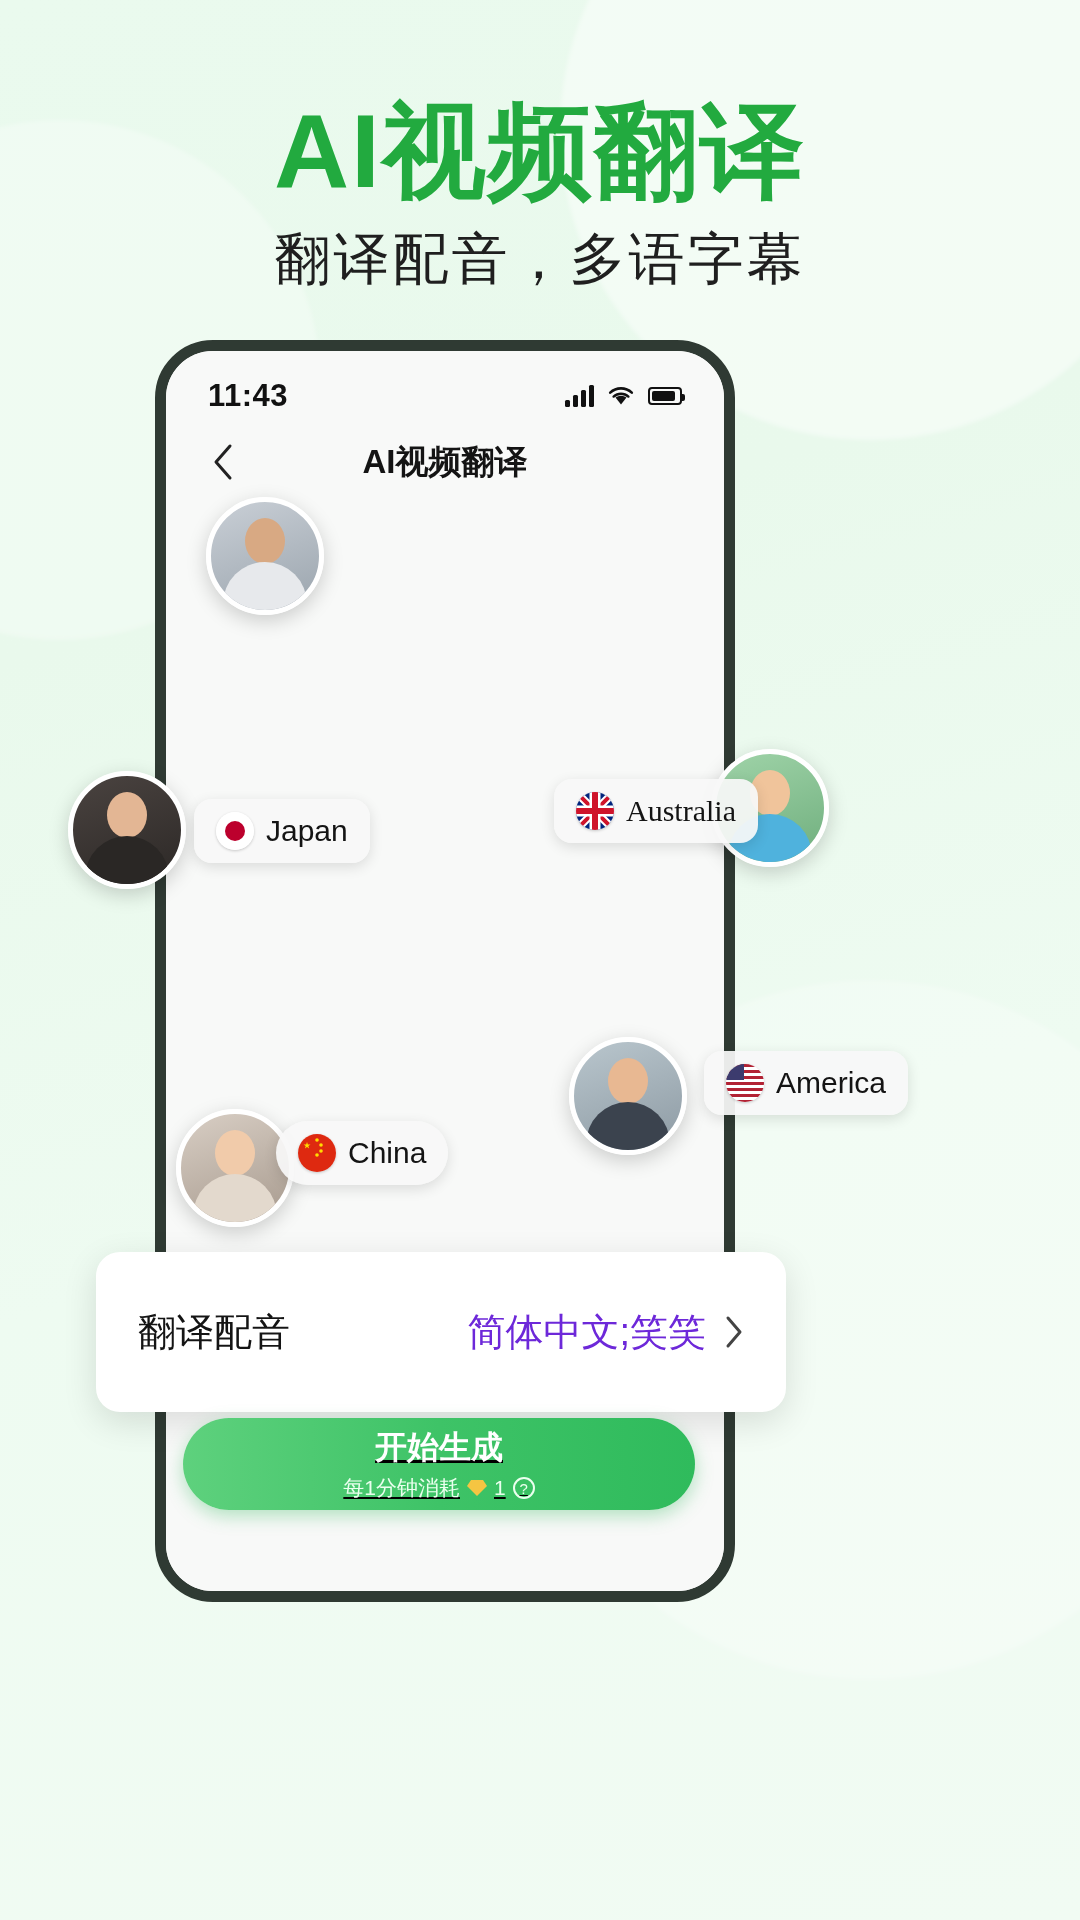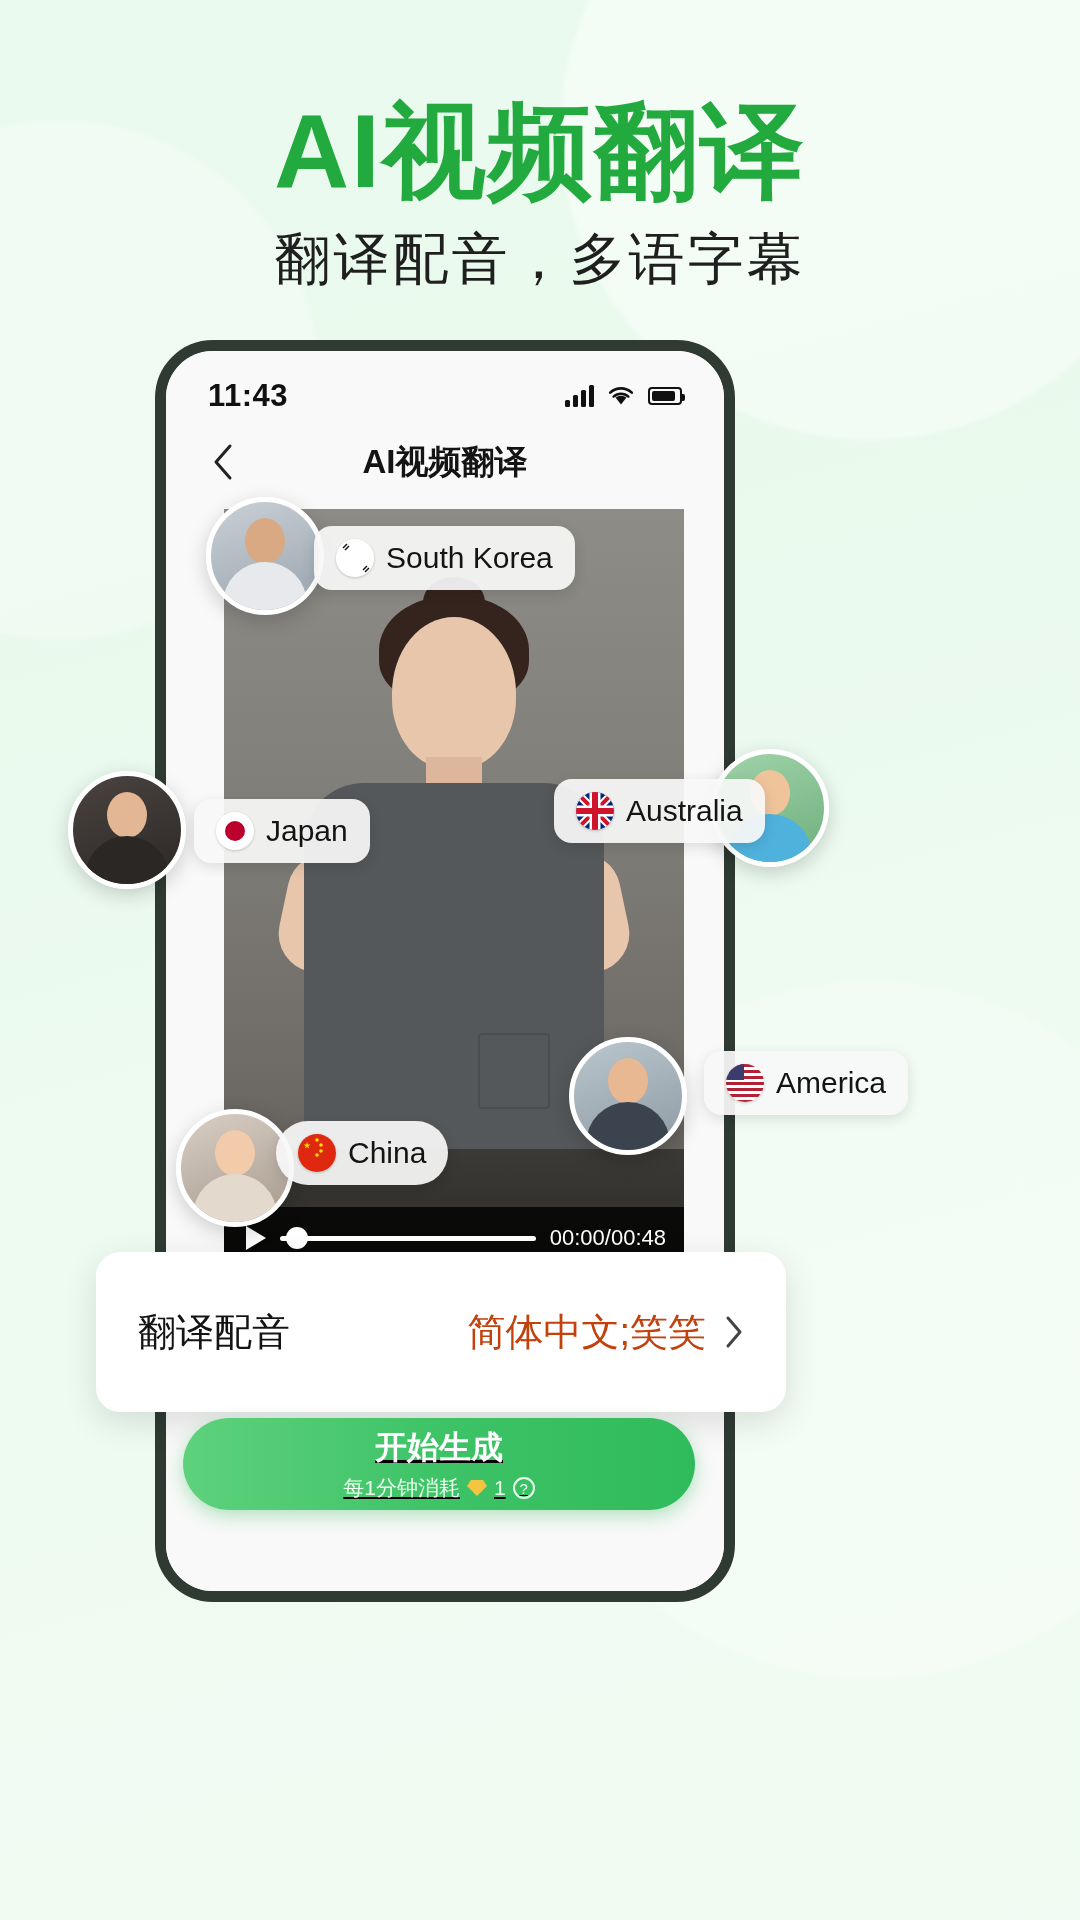--- a/index.html
+++ b/index.html
@@ -73,21 +73,21 @@
   .av{position:absolute;width:118px;height:118px;border-radius:50%;border:5px solid #fff;overflow:hidden;
     box-shadow:0 6px 20px rgba(0,0,0,.18);}
   .av .fig{position:absolute;inset:0;}
   .av .fhead{position:absolute;left:50%;transform:translateX(-50%);top:16px;width:40px;height:46px;border-radius:50%;}
   .av .fbody{position:absolute;left:50%;transform:translateX(-50%);bottom:-8px;width:84px;height:56px;border-radius:42px 42px 0 0;}
 
   
   .sheet{position:absolute;left:96px;top:1252px;width:690px;height:160px;background:#fff;border-radius:24px;
     box-shadow:0 10px 34px rgba(0,0,0,.12);display:flex;align-items:center;justify-content:space-between;padding:0 42px;}
   .sheet-l{font-size:38px;color:#141414;}
-  .sheet-r{display:flex;align-items:center;gap:18px;font-size:38px;color:#c2410c;}
+  .sheet-r{display:flex;align-items:center;gap:18px;font-size:38px;color:#6d28d9;}
 
   .cta{position:absolute;left:183px;top:1418px;width:512px;height:92px;border-radius:46px;
     background:linear-gradient(90deg,#5ed17d 0%,#3ec367 50%,#2fbb5c 100%);
     display:flex;flex-direction:column;align-items:center;justify-content:center;gap:4px;
     box-shadow:0 6px 18px rgba(46,180,90,.35);text-decoration:underline;}
   .cta-main{font-size:32px;color:#fff;font-weight:bold;}
   .cta-sub{display:flex;align-items:center;gap:7px;font-size:21px;color:#eaffee;}
   .gem{width:20px;height:16px;background:#f5c542;clip-path:polygon(20% 0,80% 0,100% 38%,50% 100%,0 38%);}
   .qmark{width:22px;height:22px;border:2px solid #eaffee;border-radius:50%;font-size:15px;
     display:flex;align-items:center;justify-content:center;color:#eaffee;}
@@ -127,42 +127,20 @@
 
     <div class="navbar">
       <div class="backbtn">
         <svg width="22" height="38" viewBox="0 0 22 38">
           <path d="M18 3 L4 19 L18 35" stroke="#222" stroke-width="3" fill="none" stroke-linecap="round" stroke-linejoin="round"></path>
         </svg>
       </div>
       <div class="navtitle">AI视频翻译</div>
     </div>
 
-    <div class="video">
-      <div class="vfigure">
-        <div class="vbun"></div>
-        <div class="vhair"></div>
-        <div class="vhead"></div>
-        <div class="vneck"></div>
-        <div class="varmL"></div>
-        <div class="varmR"></div>
-        <div class="vbody">
-          <div class="vpocket"></div>
-        </div>
-      </div>
-      <div class="vfloor"></div>
-
-      <div class="playerbar">
-        <div class="playicon"></div>
-        <div class="track">
-          <div class="knob"></div>
-        </div>
-        <div class="vtime">00:00/00:48</div>
-      </div>
-    </div>
 
   </div>
 
   <div class="av" style="left:40px;top:146px;background:linear-gradient(160deg,#c9cfd6,#9aa4ad);">
     <div class="fig">
       <div class="fhead" style="background:#d8a983;"></div>
       <div class="fbody" style="background:#e7e9ec;"></div>
     </div>
   </div>
   <div class="av" style="left:-98px;top:420px;background:linear-gradient(160deg,#4a4340,#2c2826);">
@@ -183,46 +161,31 @@
       <div class="fbody" style="background:#3b434e;"></div>
     </div>
   </div>
   <div class="av" style="left:10px;top:758px;background:linear-gradient(160deg,#d8cec4,#a79a8e);">
     <div class="fig">
       <div class="fhead" style="background:#f1cbaa;"></div>
       <div class="fbody" style="background:#e3d9cd;"></div>
     </div>
   </div>
 
-  <div class="chip" style="left:148px;top:175px;">
-    <span class="flag">
-      <svg viewBox="0 0 38 38" width="38" height="38">
-          <rect width="38" height="38" fill="#fff"></rect>
-        <path d="M19 13 a6 6 0 0 1 0 12 a6 6 0 0 0 0 -12" fill="#cd2e3a"></path>
-        <path d="M19 13 a6 6 0 0 0 0 12 a6 6 0 0 1 0 -12" fill="#0047a0"></path>
-        <g stroke="#111" stroke-width="1.4">
-            <path d="M7 9 L11 5"></path>
-            <path d="M9 11 L13 7"></path>
-            <path d="M27 31 L31 27"></path>
-            <path d="M29 33 L33 29"></path>
-          </g>
-      </svg></span>
-    <span>South Korea</span>
-  </div>
 
   <div class="chip" style="left:28px;top:448px;">
     <span class="flag">
       <svg viewBox="0 0 38 38" width="38" height="38">
           <rect width="38" height="38" fill="#fff"></rect>
         <circle cx="19" cy="19" r="10" fill="#bc002d"></circle>
         </svg></span>
     <span>Japan</span>
   </div>
 
-  <div class="chip" style="left:388px;top:428px;">
+  <div class="chip" style="left:388px;top:428px;font-family:Liberation Serif, serif;">
     <span class="flag">
       <svg viewBox="0 0 38 38" width="38" height="38">
           <rect width="38" height="38" fill="#00247d"></rect>
         <path d="M0 0 L38 38 M38 0 L0 38" stroke="#fff" stroke-width="8"></path>
         <path d="M0 0 L38 38 M38 0 L0 38" stroke="#cf142b" stroke-width="4"></path>
         <path d="M19 0 v38 M0 19 h38" stroke="#fff" stroke-width="11"></path>
         <path d="M19 0 v38 M0 19 h38" stroke="#cf142b" stroke-width="6"></path>
         </svg></span>
     <span>Australia</span>
   </div>

